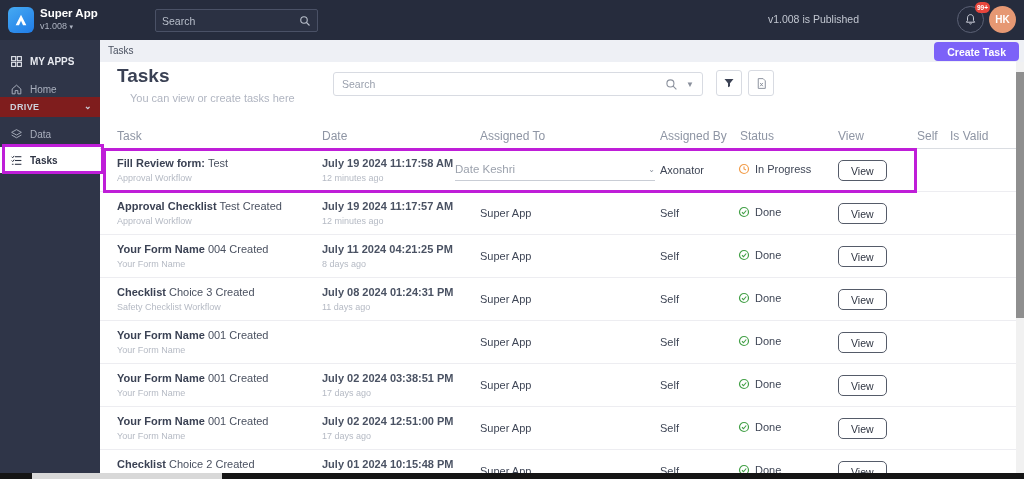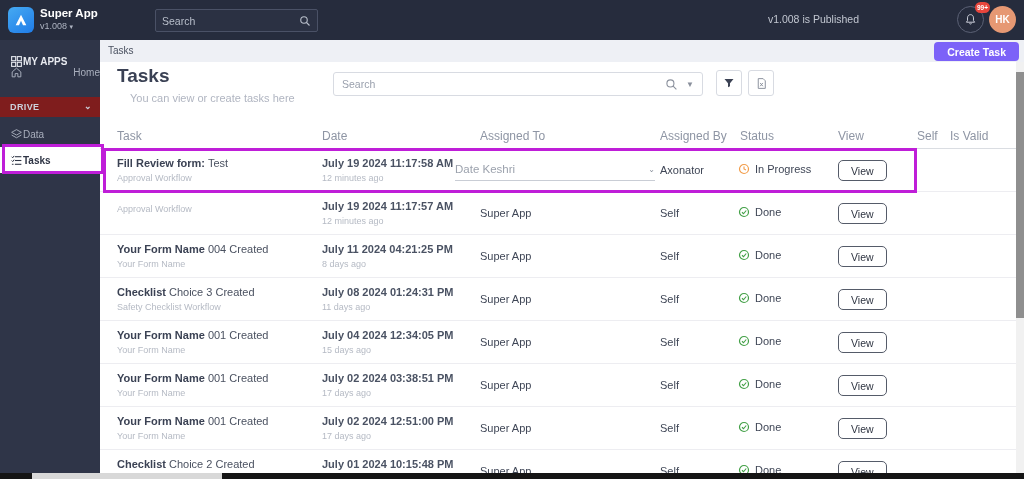--- a/index.html
+++ b/index.html
@@ -22,25 +22,25 @@
   .bell-wrap { position:absolute; right:40px; top:6px; width:27px; height:27px; border:1px solid #5b6175;
                border-radius:50%; display:flex; align-items:center; justify-content:center; cursor:pointer; }
   .bell-badge { position:absolute; right:34px; top:2px; min-width:14px; height:11px; padding:0 2px; background:#e8453c;
                 border-radius:7px; color:#fff; font-size:6.5px; font-weight:bold; display:flex; align-items:center;
                 justify-content:center; z-index:6; }
   .avatar { position:absolute; right:8px; top:6px; width:27px; height:27px; border-radius:50%; background:#e69873;
             color:#fff; font-size:10px; font-weight:bold; display:flex; align-items:center; justify-content:center; cursor:pointer; }
 
   
   #sidebar { position:absolute; left:0; top:40px; width:100px; height:434px; background:#2f3548; z-index:4; }
-  .side-item { position:absolute; left:0; width:100px; height:22px; display:flex; align-items:center; 
+  .side-item { position:absolute; left:0; width:100px; height:22px; display:flex; align-items:center; gap:7px;
                padding-left:10px; color:#a9afbd; font-size:10px; cursor:pointer; }
   .side-item svg { flex:0 0 auto; }
   .side-myapps { top:10px; color:#e8eaf0; font-weight:bold; }
-  .side-home { top:21px;justify-content:space-between; }
+  .side-home { top:38px; }
   .side-drive { top:57px; height:20px; background:#7f1d1d; color:#ccd1db; font-size:9px; font-weight:bold;
                 letter-spacing:.4px; }
   .side-drive .chev { position:absolute; right:8px; top:4px; font-size:9px; color:#ccd1db; }
   .side-data { top:83px; }
   .side-tasks { top:107px; height:26px; background:#ffffff; color:#2e3444; font-weight:bold; }
   .side-fillforms { top:138px; }
 
   
   #content { position:absolute; left:100px; top:40px; width:924px; height:434px; background:#fff; overflow:hidden; }
   .crumb-strip { position:absolute; left:0; top:0; width:924px; height:22px; background:#eef0f5; }
@@ -236,20 +236,24 @@
           <circle cx="12" cy="12" r="9" fill="none" stroke="#f29d4b" stroke-width="2.4"></circle>
           <path d="M12 7 L12 12 L16 14" fill="none" stroke="#f29d4b" stroke-width="2.2"></path>
         </svg>
 
         <span>In Progress</span>
       </div>
       <button class="view-btn">View</button>
     </div>
         <div class="row" style="top: 152px;">
       <div class="task-cell">
+        <div class="row-title">
+          <span class="tb">Approval Checklist</span>
+          <span class="tr">Test Created</span>
+        </div>
         <div class="row-sub">Approval Workflow</div>
       </div>
       <div class="date-cell">
         <div class="row-date">July 19 2024 11:17:57 AM</div>
         <div class="row-sub">12 minutes ago</div>
       </div>
 
       <div class="assigned-text">Super App</div>
       <div class="by-cell">Self</div>
       <div class="status-cell">
@@ -312,24 +316,20 @@
       </div>
       <button class="view-btn">View</button>
     </div>
         <div class="row" style="top: 281px;">
       <div class="task-cell">
         <div class="row-title">
           <span class="tb">Your Form Name</span>
           <span class="tr">001 Created</span>
         </div>
         <div class="row-sub">Your Form Name</div>
-      </div>
-      <div class="date-cell">
-        <div class="row-date">July 04 2024 12:34:05 PM</div>
-        <div class="row-sub">15 days ago</div>
       </div>
 
       <div class="assigned-text">Super App</div>
       <div class="by-cell">Self</div>
       <div class="status-cell">
 
         <svg class="ic-done" width="12" height="12" viewBox="0 0 24 24">
           <circle cx="12" cy="12" r="9" fill="none" stroke="#43a047" stroke-width="2.4"></circle>
           <path d="M8 12.5 L11 15.5 L16.5 9" fill="none" stroke="#43a047" stroke-width="2.2"></path>
         </svg>

